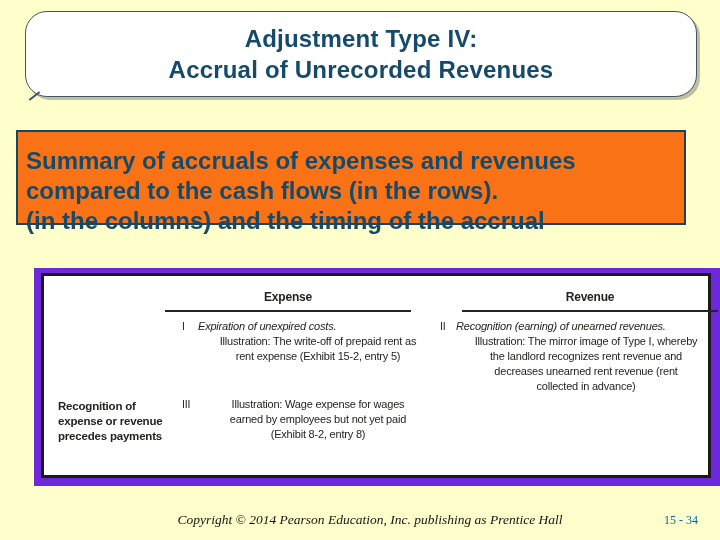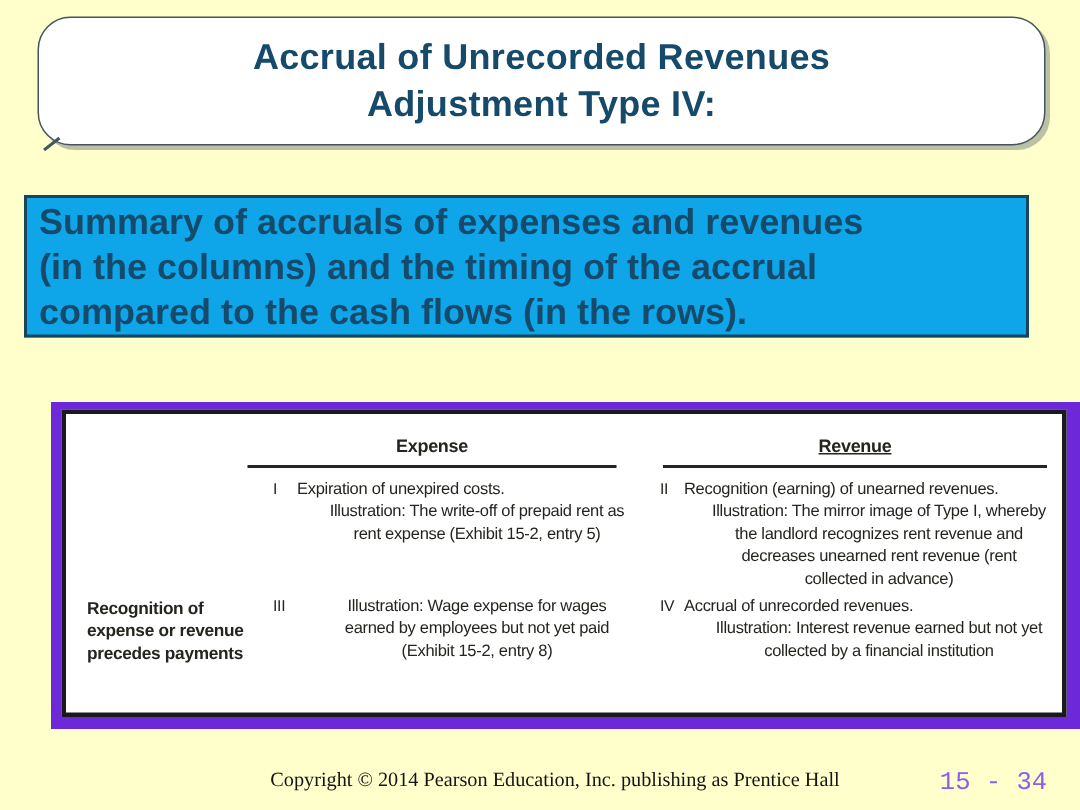--- a/index.html
+++ b/index.html
@@ -41,24 +41,24 @@
     width: 13px; height: 0;
     border-top: 2px solid #44555F;
     transform: rotate(-38deg);
   }
 
   
   .summary-box {
     position: absolute;
     left: 16px; top: 130px;
     width: 670px; height: 95px;
-    background: #0ea5e9;
+    background: #f97316;
     border: 2px solid #17455C;
     box-sizing: border-box;
-    padding: 2px 8px;
+    padding: 14px 8px;
   }
   .summary-line {
     font-size: 24px;
     font-weight: bold;
     color: #154A6B;
     line-height: 30px;
     white-space: nowrap;
   }
 
   
@@ -85,81 +85,82 @@
     top: 14px;
     text-align: center;
     font-weight: bold;
     font-size: 12px;
     line-height: 15px;
     padding-bottom: 5px;
     border-bottom: 2.5px solid #26241F;
     box-sizing: border-box;
   }
   .colhead.expense { left: 121px; width: 246px; }
-  .colhead.revenue { left: 398px; width: 256px; text-decoration: underline; }
+  .colhead.revenue { left: 418px; width: 256px; }
 
   .rowhead {
     position: absolute;
     left: 14px; width: 106px;
     font-weight: bold;
     font-size: 11.5px;
     line-height: 15px;
     color: #26241F;
   }
   .rowhead.r1 { top: 45px; }
   .rowhead.r2 { top: 123px; }
 
   .cell {
     position: absolute;
     display: flex;
     font-size: 11px;
     line-height: 15px;
   }
   .cell .num { flex: none; width: 16px; font-size: 10.5px; }
   .cell .body { flex: 1; }
-  .cell .main { display: block; }
+  .cell .main { display: block; font-style: italic; }
   .cell .illus { display: block; padding-left: 18px; text-align: center; }
   .cell.c1e { left: 138px; top: 43px; width: 238px; }
   .cell.c1r { left: 396px; top: 43px; width: 258px; }
   .cell.c2e { left: 138px; top: 121px; width: 238px; }
   .cell.c2r { left: 396px; top: 121px; width: 258px; }
 
   
   .footer-copyright {
     position: absolute;
     left: 20px; top: 512px;
     width: 700px;
     text-align: center;
     font-family: "Liberation Serif", serif;
     font-size: 13.5px;
     color: #141414;
+    font-style: italic;
   }
   .footer-pagenum {
     position: absolute;
     right: 22px; top: 513px;
-    font-family: Liberation Mono, monospace;
-    font-size: 17px;
-    color: #8b5cf6;
+    font-family: Liberation Serif, serif;
+    font-size: 12px;
+    color: #0369a1;
   }
 </style>
 </head>
 <body>
 
 <div class="slide">
 
   <div class="title-box">
+    <div class="title-line">Adjustment Type IV:</div>
     <div class="title-line">Accrual of Unrecorded Revenues</div>
-    <div class="title-line">Adjustment Type IV:</div>
   </div>
   <span class="callout-tail"></span>
 
   <div class="summary-box">
     <div class="summary-line">Summary of accruals of expenses and revenues</div>
+    <div class="summary-line">compared to the cash flows (in the rows).</div>
     <div class="summary-line">(in the columns) and the timing of the accrual</div>
-    <div class="summary-line">compared to the cash flows (in the rows).</div>
   </div>
 
   <div class="figure">
     <div class="tbl">
 
       <div class="colhead expense">Expense</div>
       <div class="colhead revenue">Revenue</div>
 
       <div class="rowhead r2">Recognition of expense or revenue precedes payments</div>
 
@@ -175,31 +176,24 @@
         <span class="num">II</span>
         <span class="body">
           <span class="main">Recognition (earning) of unearned revenues.</span>
           <span class="illus">Illustration: The mirror image of Type I, whereby the landlord recognizes rent revenue and decreases unearned rent revenue (rent collected in advance)</span>
         </span>
       </div>
 
       <div class="cell c2e">
         <span class="num">III</span>
         <span class="body">
-          <span class="illus">Illustration: Wage expense for wages earned by employees but not yet paid (Exhibit 15-2, entry 8)</span>
+          <span class="illus">Illustration: Wage expense for wages earned by employees but not yet paid (Exhibit 8-2, entry 8)</span>
         </span>
       </div>
 
-      <div class="cell c2r">
-        <span class="num">IV</span>
-        <span class="body">
-          <span class="main">Accrual of unrecorded revenues.</span>
-          <span class="illus">Illustration: Interest revenue earned but not yet collected by a financial institution</span>
-        </span>
-      </div>
 
     </div>
   </div>
 
   <div class="footer-copyright">Copyright © 2014 Pearson Education, Inc. publishing as Prentice Hall</div>
   <div class="footer-pagenum">15 - 34</div>
 
 </div>
 
 </body></html>

